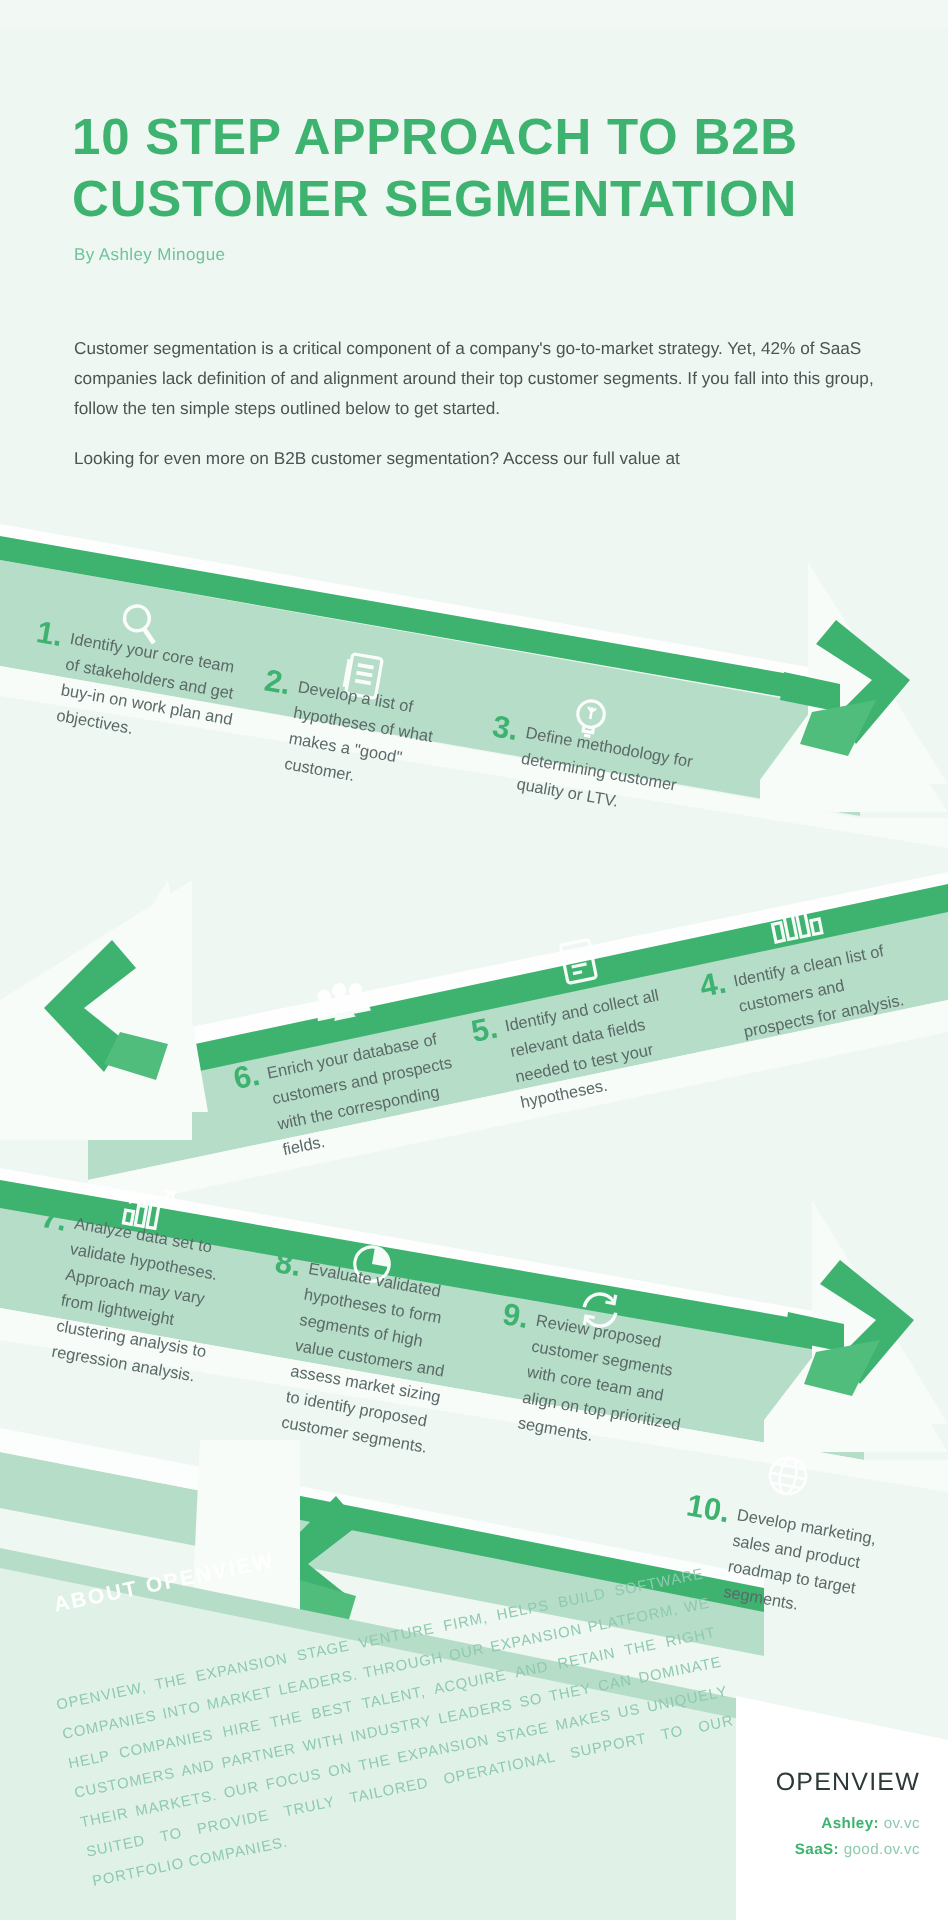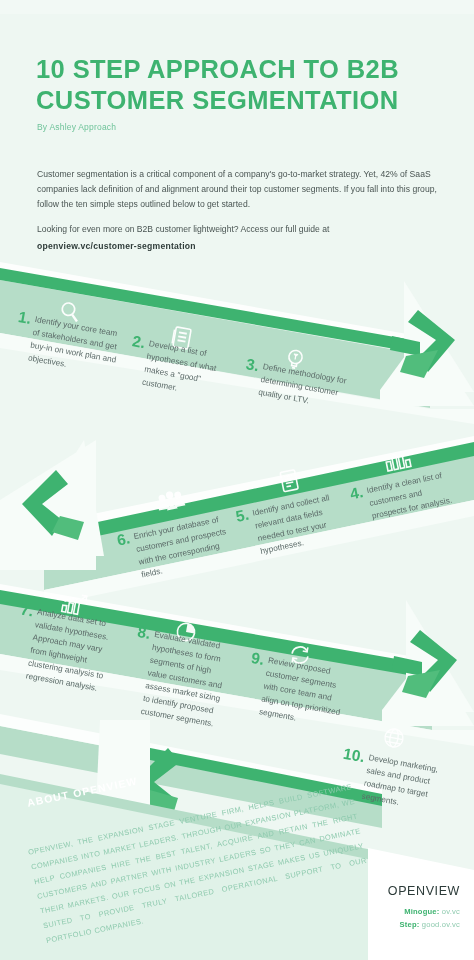--- a/index.html
+++ b/index.html
@@ -223,25 +223,24 @@
 
     <polygon points="0,782 382,860 382,960 0,960" fill="#e0f2e8"></polygon>
     <polygon points="0,774 382,852 382,862 0,784" fill="#b6ddc8"></polygon>
     <polygon points="382,852 382,960 474,960 474,948" fill="#ffffff"></polygon>
     <polygon points="368,848 474,870 474,960 368,960" fill="#ffffff"></polygon>
     <polygon points="0,944 368,944 368,960 0,960" fill="#eaf5ef" opacity="0.0"></polygon>
   </svg>
 
   <div class="header">
     <div class="title">10 Step Approach to B2B Customer Segmentation</div>
-    <div class="byline">By Ashley Approach</div>
+    <div class="byline">By Ashley Minogue</div>
     <div class="intro">Customer segmentation is a critical component of a company's go-to-market strategy. Yet, 42% of SaaS companies lack definition of and alignment around their top customer segments. If you fall into this group, follow the ten simple steps outlined below to get started.</div>
     <div class="intro2">
-      <span>Looking for even more on B2B customer lightweight? Access our full guide at</span>
-      <span class="intro-link">openview.vc/customer-segmentation</span>
+      <span>Looking for even more on B2B customer segmentation? Access our full value at</span>
     </div>
   </div>
 
   <div class="icon" style="left:57px; top:299px; transform:rotate(10deg);">
     <svg width="26" height="26" viewBox="0 0 26 26" fill="none" stroke="#ffffff" stroke-width="1.7">
       <circle cx="11" cy="10.5" r="6.2"></circle>
         <line x1="15.6" y1="15.2" x2="21.5" y2="21.2" stroke-width="2.4"></line>
     </svg>
   </div>
 
@@ -379,22 +378,22 @@
     <span class="num">10.</span>
     <span class="txt">Develop marketing, sales and product roadmap to target segments.</span>
   </div>
 
   <div class="about-title">ABOUT OPENVIEW</div>
   <div class="about-body">OPENVIEW, THE EXPANSION STAGE VENTURE FIRM, HELPS BUILD SOFTWARE COMPANIES INTO MARKET LEADERS. THROUGH OUR EXPANSION PLATFORM, WE HELP COMPANIES HIRE THE BEST TALENT, ACQUIRE AND RETAIN THE RIGHT CUSTOMERS AND PARTNER WITH INDUSTRY LEADERS SO THEY CAN DOMINATE THEIR MARKETS. OUR FOCUS ON THE EXPANSION STAGE MAKES US UNIQUELY SUITED TO PROVIDE TRULY TAILORED OPERATIONAL SUPPORT TO OUR PORTFOLIO COMPANIES.</div>
 
   <div class="footer">
     <div class="brand">OPENVIEW</div>
     <div class="row">
-      <b>Minogue:</b>
+      <b>Ashley:</b>
       <span>ov.vc</span>
     </div>
     <div class="row">
-      <b>Step:</b>
+      <b>SaaS:</b>
       <span>good.ov.vc</span>
     </div>
   </div>
 
 </div>
 
 </body></html>

